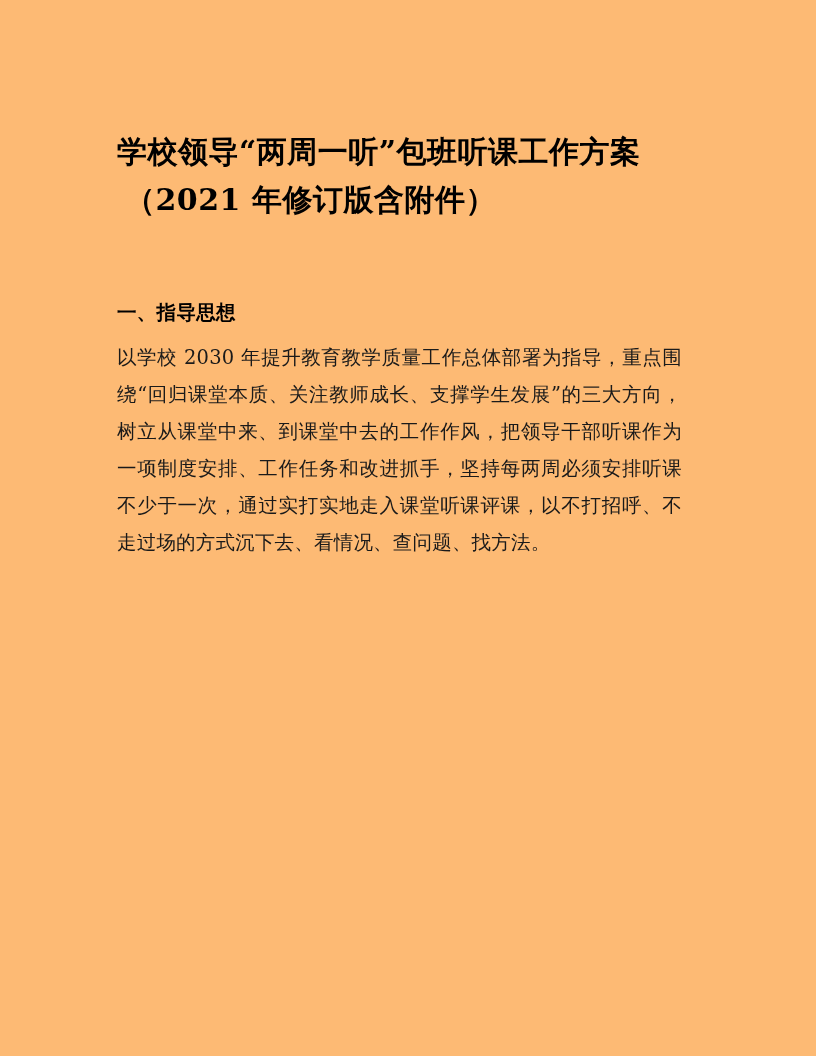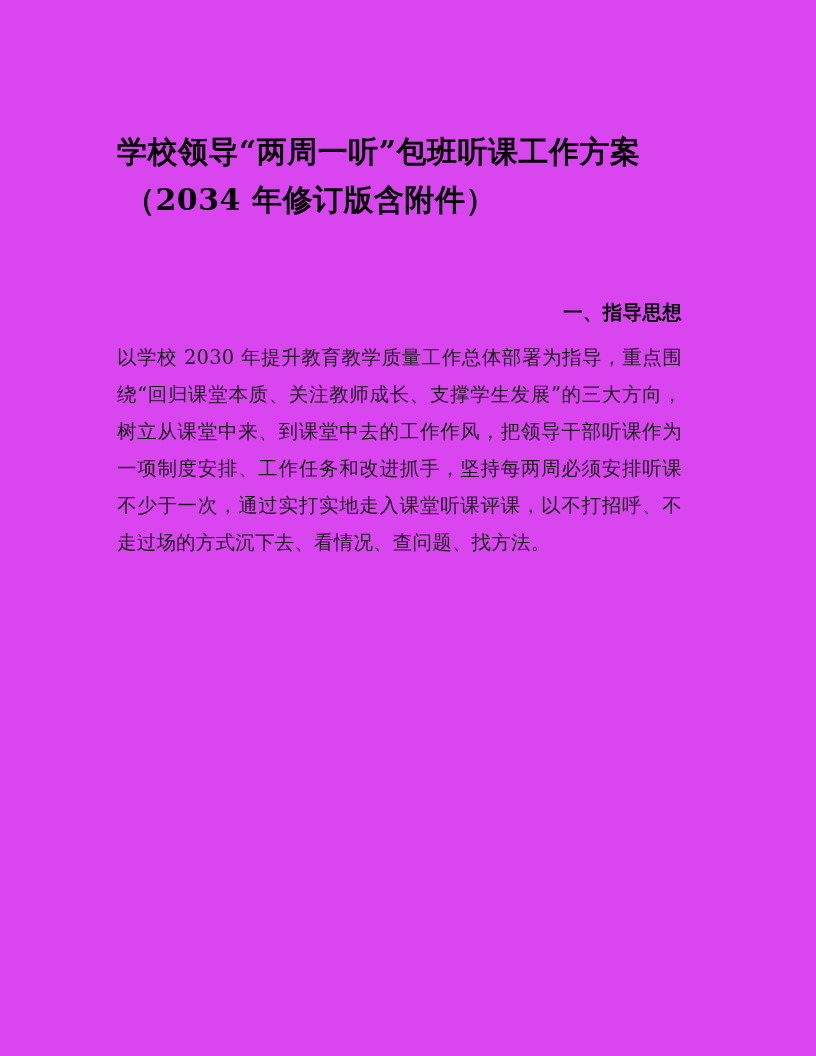--- a/index.html
+++ b/index.html
@@ -16,21 +16,21 @@
     color: #000000;
     -webkit-font-smoothing: antialiased;
   }
 
   .page {
     position: relative;
     width: 816px;
     height: 1056px;
     box-sizing: border-box;
     padding: 128px 134px 0 117px;
-    background: #d946ef;
+    background: #fdba74;
     overflow: hidden;
   }
 
   .doc-title {
     font-family: "DejaVu Serif", "Liberation Serif", serif;
     font-weight: bold;
     font-size: 30px;
     line-height: 48px;
     letter-spacing: 0.5px;
     color: #000000;
@@ -61,36 +61,36 @@
     word-break: break-all;
   }
 
   h2.section-head {
     font-family: "DejaVu Sans", "Liberation Sans", sans-serif;
     font-weight: bold;
     font-size: 19.5px;
     line-height: 37px;
     color: #000000;
     margin: 10px 0 8px 0;
-    text-align: right;
+    text-align: left;
     letter-spacing: 0.3px;
   }
 
   .para-last {
     margin-bottom: 0;
   }
 </style>
 </head>
 <body>
 
 <div class="page">
 
   <div class="doc-title">
     <span class="t-line t-line-1">学校领导“两周一听”包班听课工作方案</span>
-    <span class="t-line t-line-2">（2034 年修订版含附件）</span>
+    <span class="t-line t-line-2">（2021 年修订版含附件）</span>
   </div>
 
   <div class="title-gap"></div>
 
 
   <h2 class="section-head">一、指导思想</h2>
 
   <p class="body-para">以学校 2030 年提升教育教学质量工作总体部署为指导，重点围绕“回归课堂本质、关注教师成长、支撑学生发展”的三大方向，树立从课堂中来、到课堂中去的工作作风，把领导干部听课作为一项制度安排、工作任务和改进抓手，坚持每两周必须安排听课不少于一次，通过实打实地走入课堂听课评课，以不打招呼、不走过场的方式沉下去、看情况、查问题、找方法。</p>
 
 

